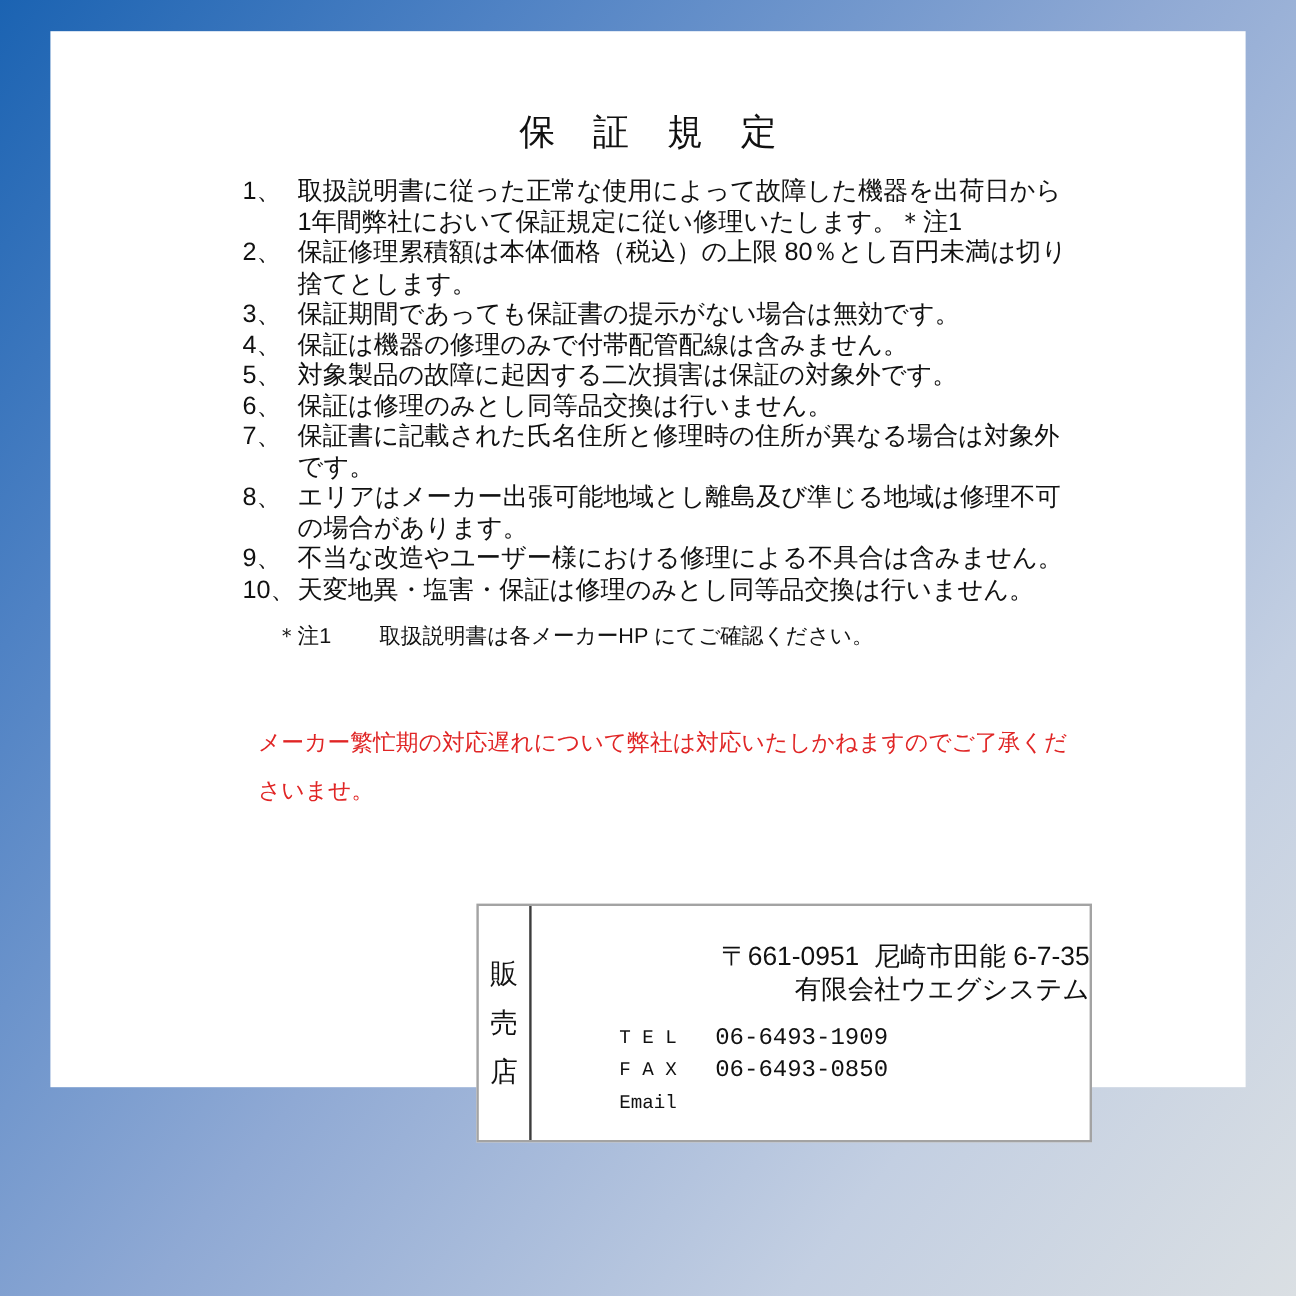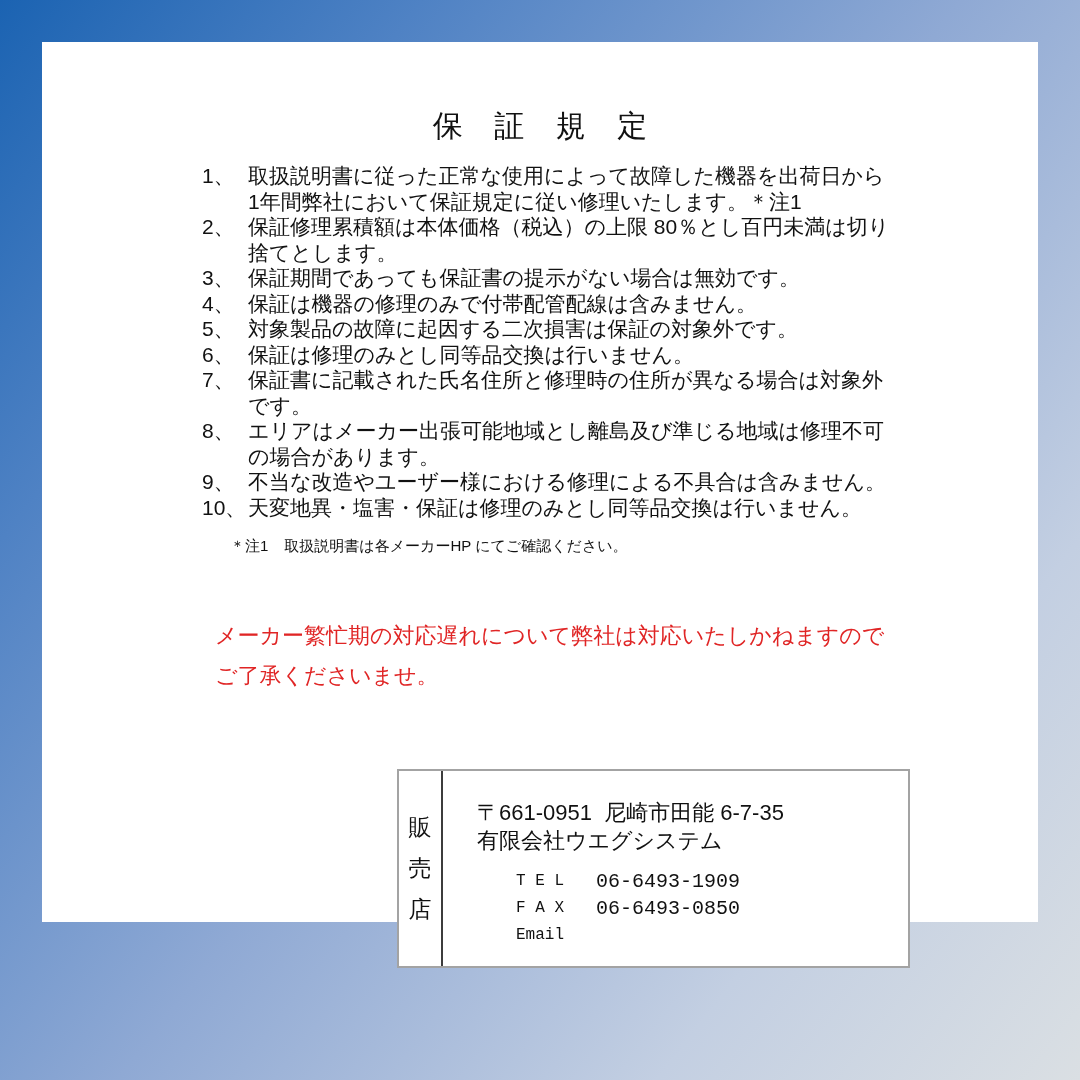--- a/index.html
+++ b/index.html
@@ -9,21 +9,21 @@
     color: #111;
   }
   .stage {
     position: relative;
     width: 1080px; height: 1080px;
     overflow: hidden;
     background: linear-gradient(128deg, #1b63b2 0%, #4f82c4 22%, #8fa9d4 50%, #c3cfe2 78%, #dadfe3 100%);
   }
   .card {
     position: absolute;
-    left: 42px; top: 42px;
+    left: 42px; top: 26px;
     width: 996px; height: 880px;
     background: #ffffff;
     text-decoration: underline;
   }
   .page-title {
     position: absolute;
     left: 0; top: 64px;
     width: 100%;
     text-align: center;
     font-family: "Liberation Serif", "DejaVu Serif", serif;
@@ -44,29 +44,29 @@
     flex: none;
     width: 46px;
   }
   .term-item .txt {
     width: 646px;
   }
   .footnote {
     position: absolute;
     left: 188px; top: 492px;
     display: flex;
-    gap: 16px;
-    font-size: 15px;
+    gap: 40px;
+    font-size: 18px;
     line-height: 24px;
   }
   .warning {
     position: absolute;
     left: 173px; top: 574px;
     width: 678px;
-    font-size: 22px;
+    font-size: 19px;
     line-height: 40px;
     color: #e02525;
   }
   .seller-box {
     position: absolute;
     left: 355px; top: 727px;
     width: 513px; height: 199px;
     box-sizing: border-box;
     border: 2px solid #a3a3a3;
     display: flex;
@@ -89,20 +89,21 @@
   }
   .seller-content {
     flex: 1;
     padding: 28px 0 0 34px;
     box-sizing: border-box;
   }
   .addr-line {
     font-size: 22px;
     line-height: 28px;
     white-space: pre;
+    text-align: right;
   }
   .contact-block {
     margin-top: 13px;
     margin-left: 15px;
   }
   .contact-row {
     display: flex;
     font-size: 21px;
     line-height: 27px;
   }

